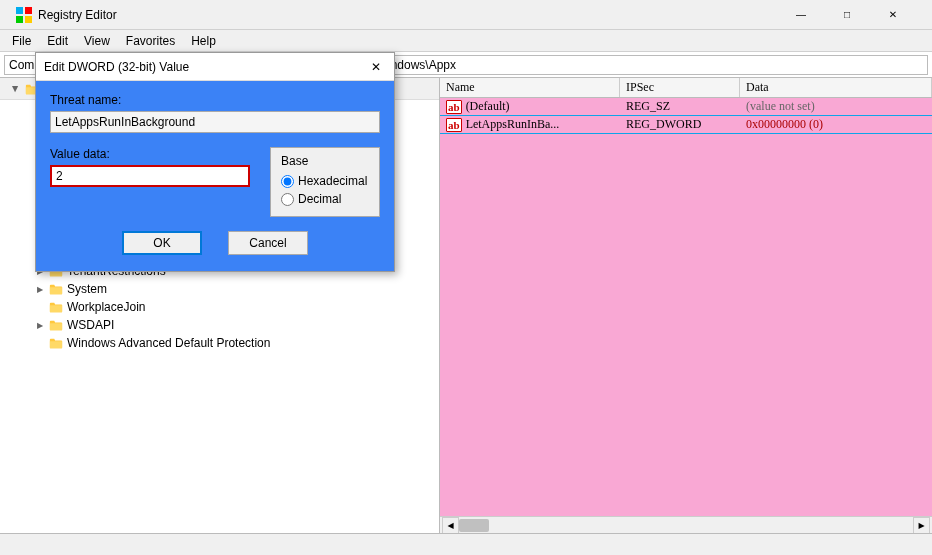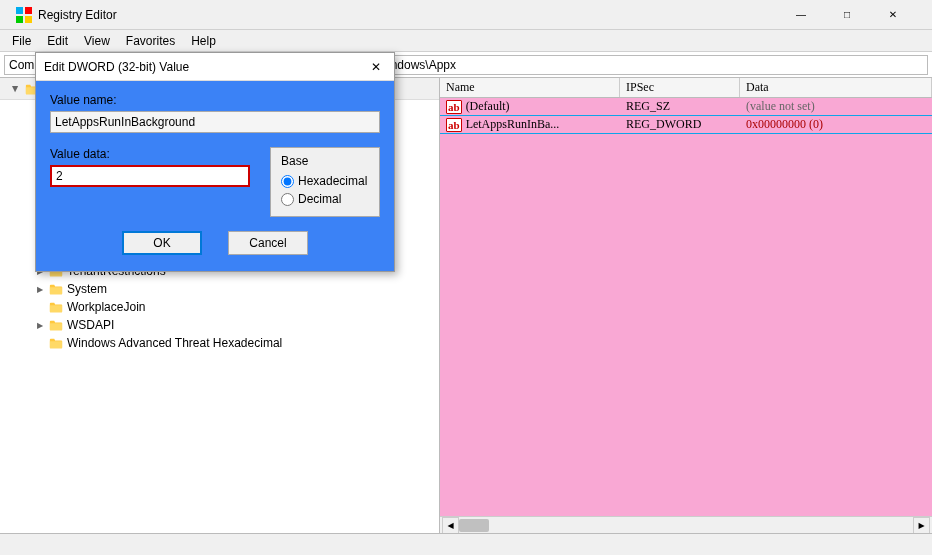--- a/index.html
+++ b/index.html
@@ -576,21 +576,21 @@
       </div>
 
       <div class="tree-item indent-2">
         <div class="tree-arrow" style="visibility:hidden;">▶</div>
         <div class="folder-icon">
           <svg viewBox="0 0 16 16" width="14" height="14">
             <path d="M1 4 Q1 3 2 3 L6 3 L7 5 L14 5 Q15 5 15 6 L15 13 Q15 14 14 14 L2 14 Q1 14 1 13 Z" fill="#FFC83D"></path>
             <path d="M1 6 L15 6 L15 13 Q15 14 14 14 L2 14 Q1 14 1 13 Z" fill="#FFD966"></path>
           </svg>
         </div>
-        <span class="tree-label">Windows Advanced Threat Hexadecimal</span>
+        <span class="tree-label">Windows Advanced Default Protection</span>
       </div>
     </div>
   </div>
 
   <div class="right-panel">
     <div class="right-table-header">
       <div class="col-header col-name">Name</div>
       <div class="col-header col-type">IPSec</div>
       <div class="col-header col-data">Data</div>
     </div>
@@ -628,21 +628,21 @@
 <div class="status-bar">
   <span></span>
 </div>
 
 <div class="dialog-overlay">
   <div class="dialog-title-bar">
     <span class="dialog-title-text">Edit DWORD (32-bit) Value</span>
     <button class="dialog-close-btn">✕</button>
   </div>
   <div class="dialog-body">
-    <label class="form-label">Value name:</label>
+    <label class="form-label">Threat name:</label>
     <input class="form-input-readonly" type="text" readonly="" value="LetAppsRunInBackground" style="">
 
     <div class="form-section">
       <div class="value-data-group">
         <label class="form-label">Value data:</label>
         <input class="form-input-active" type="text" value="2" style="">
       </div>
       <div class="base-group">
         <div class="base-group-box">
           <div class="base-title">Base</div>

